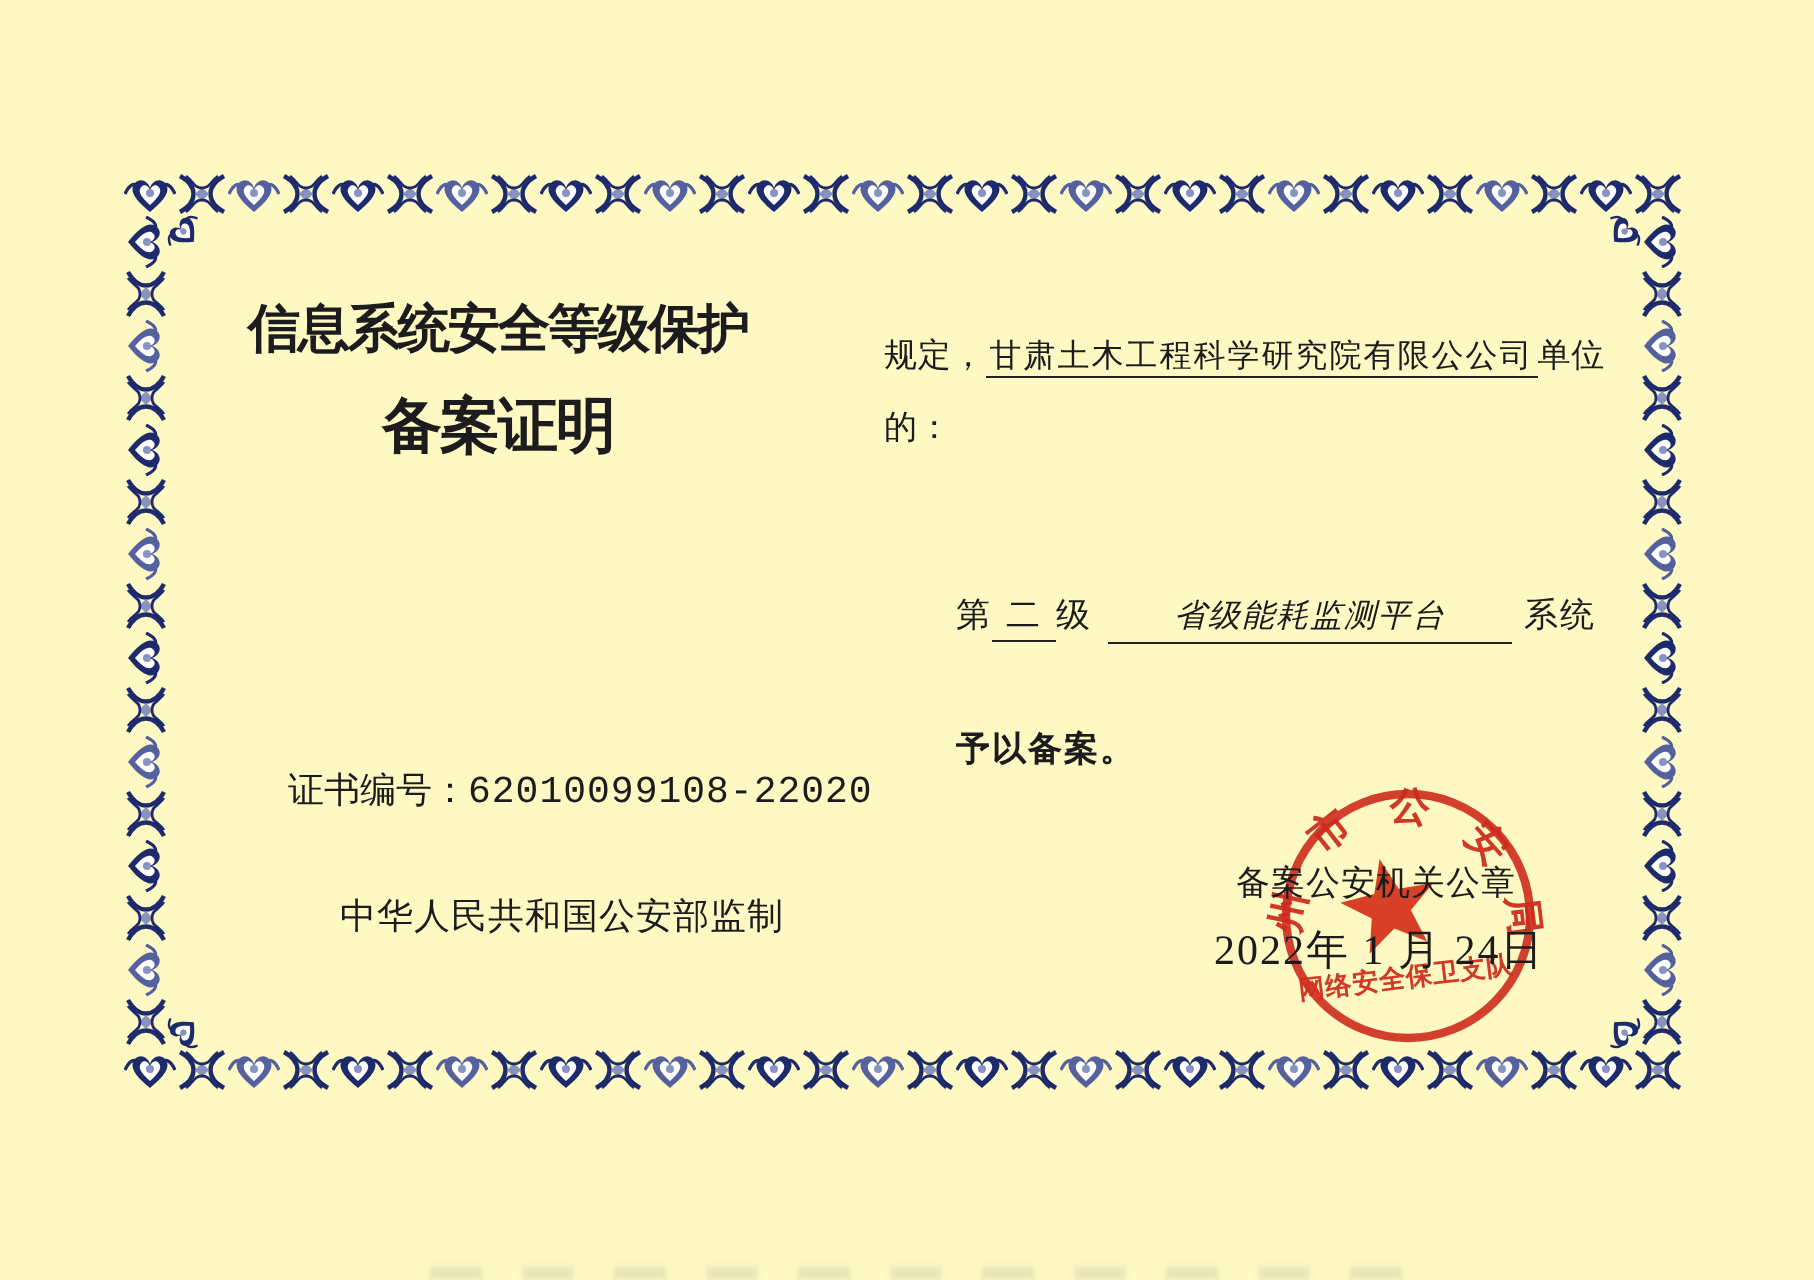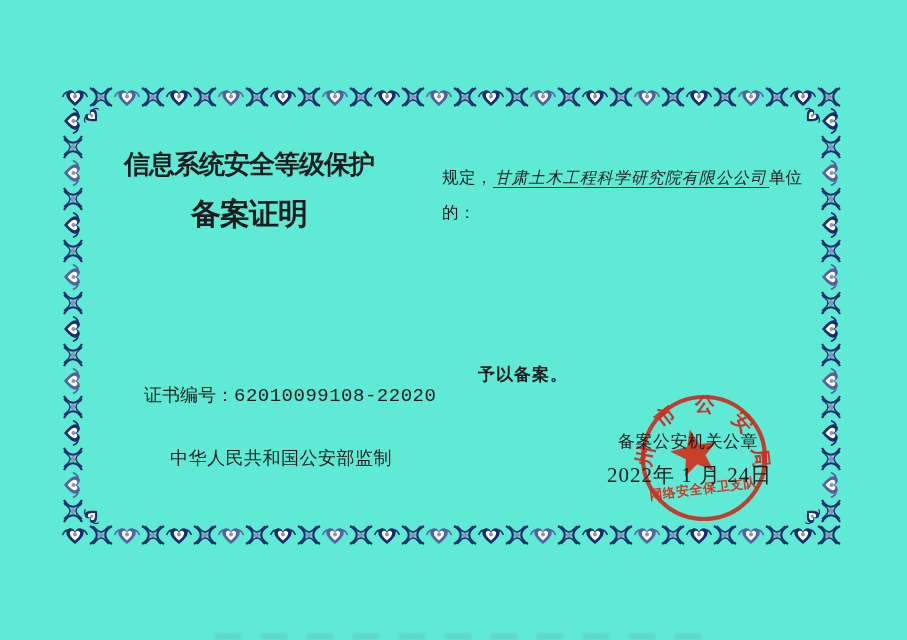--- a/index.html
+++ b/index.html
@@ -1,17 +1,17 @@
 <!DOCTYPE html>
 <html><head>
 <meta charset="utf-8">
 <style>
   html,body{margin:0;padding:0;background:#e8e8e8;}
   .page{
-    position:relative;width:907px;height:640px;background:#5eead4;overflow:hidden;
+    position:relative;width:907px;height:640px;background:#fef9c3;overflow:hidden;
     font-family:"Liberation Serif",serif;color:#1c1c1e;margin:0 auto;
   }
   
   .frame{position:absolute;left:62px;top:86px;width:780px;height:460px;}
   .b-strip{position:absolute;display:flex;overflow:hidden;}
   .b-top{left:0;top:0;width:780px;height:22px;}
   .b-bottom{left:0;bottom:0;width:780px;height:22px;}
   .b-left{left:0;top:22px;width:22px;height:416px;flex-direction:column;}
   .b-right{right:0;top:22px;width:22px;height:416px;flex-direction:column;}
   .b-strip svg{flex:none;}
@@ -22,21 +22,21 @@
   
   .title-block{position:absolute;left:118px;top:148px;width:262px;text-align:center;}
   .title-l1{font-size:26px;font-weight:600;letter-spacing:-1px;line-height:34px;}
   .title-l2{font-size:30px;font-weight:600;letter-spacing:-1px;line-height:34px;margin-top:15px;}
   .certno{position:absolute;left:144px;top:383px;font-size:18px;}
   .certno .num{font-family:Liberation Mono, monospace;font-size:19px;letter-spacing:.5px;}
   .issuer{position:absolute;left:170px;top:446px;font-size:18px;letter-spacing:.5px;}
   
   .para{position:absolute;left:442px;top:160px;width:366px;font-size:16.5px;line-height:35px;letter-spacing:.4px;}
   .indent{text-indent:36px;}
-  .org{font-style:italic;border-bottom:1.6px solid #222;padding:0 2px 1px 2px;letter-spacing:1px;font-size:16px;}
+  .org{border-bottom:1.6px solid #222;padding:0 2px 1px 2px;letter-spacing:1px;font-size:16px;}
   .grade-line{position:absolute;left:442px;top:296px;width:366px;font-size:17px;letter-spacing:1px;}
   .grade-first{margin-left:36px;}
   .grade-val{display:inline-block;width:32px;text-align:center;border-bottom:1.6px solid #222;padding-bottom:1px;}
   .sys-line{display:inline-block;width:202px;text-align:center;border-bottom:1.6px solid #222;
             font-style:italic;font-size:16px;padding-bottom:2px;margin-left:8px;letter-spacing:1px;}
   .sys-suffix{margin-left:6px;}
   .approval{position:absolute;left:478px;top:363px;font-size:17px;letter-spacing:1px;font-weight:bold;}
   
   .seal{position:absolute;left:634px;top:392px;width:136px;height:136px;z-index:1;}
   .sc{position:absolute;color:#cd2a1d;font-size:20px;font-weight:700;opacity:.93;line-height:1;}
@@ -804,20 +804,23 @@
   <div class="title-block">
     <div class="title-l1">信息系统安全等级保护</div>
     <div class="title-l2">备案证明</div>
   </div>
 
   <div class="para">
     <div><span>规定，</span><span class="org">甘肃土木工程科学研究院有限公公司</span><span>单位</span></div>
     <div>的：</div>
   </div>
 
+  <div class="grade-line">
+    <span class="grade-first">第</span><span class="grade-val">二</span><span>级</span><span class="sys-line">省级能耗监测平台</span><span class="sys-suffix">系统</span>
+  </div>
 
   <div class="approval">予以备案。</div>
 
   <div class="certno">
     <span>证书编号：</span><span class="num">62010099108-22020</span>
   </div>
 
   <div class="issuer">中华人民共和国公安部监制</div>
 
   <div class="seal">

